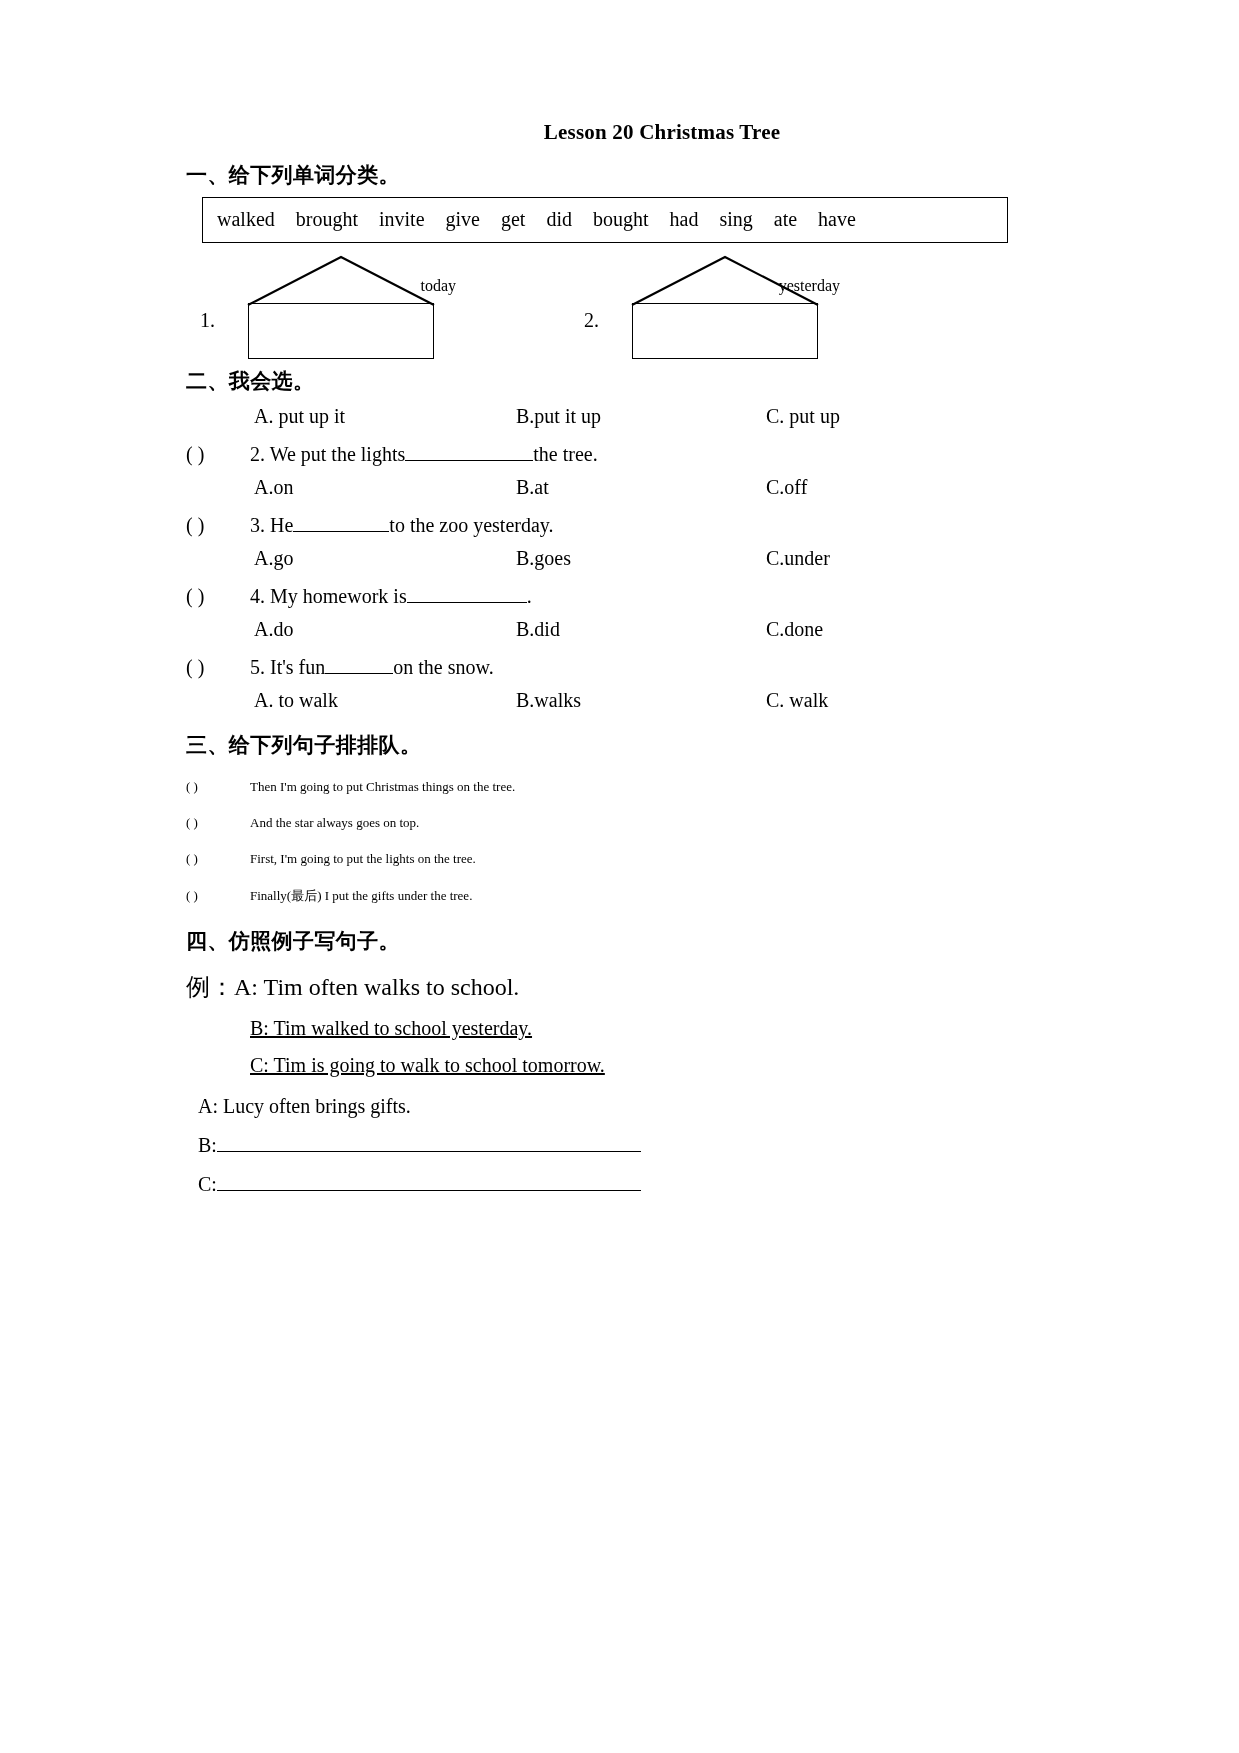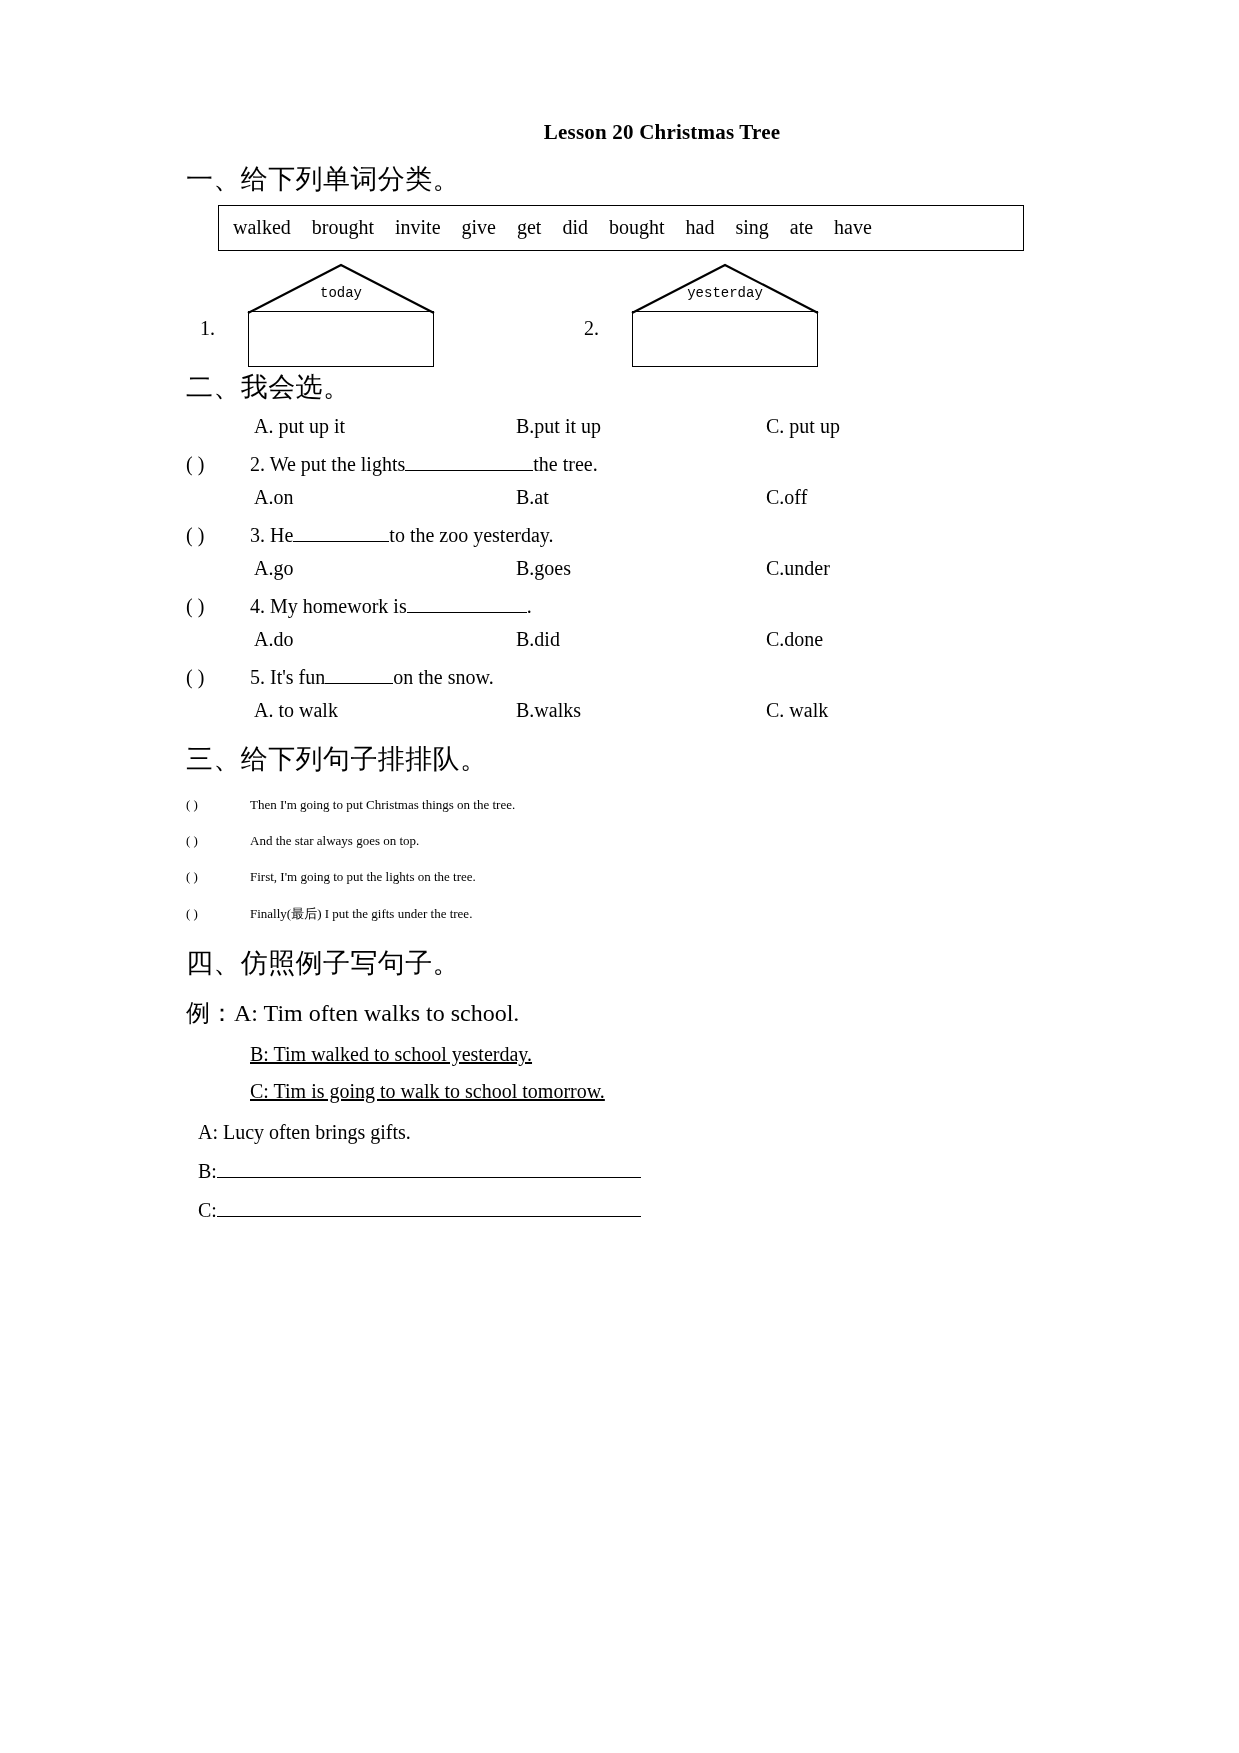--- a/index.html
+++ b/index.html
@@ -28,27 +28,28 @@
   .title {
     text-align: center;
     font-weight: bold;
     font-size: 21px;
     letter-spacing: 0.2px;
     margin: 0 0 16px 0;
     padding-left: 72px;
   }
   .sec-head {
     font-family: "DejaVu Sans", "Liberation Sans", sans-serif;
-    font-size: 27px;
-    margin: 0 0 8px 0;
+    font-size: 21px;
+    margin: 6px 0 8px 0;
     letter-spacing: 0.4px;
+    font-weight: bold;
   }
   .wordbank {
     border: 1.4px solid #000;
-    margin: 6px 0 0 32px;
+    margin: 6px 0 0 16px;
     width: 806px;
     box-sizing: border-box;
     padding: 10px 14px 11px 14px;
     font-size: 20px;
   }
   .wordbank .w {
     display: inline-block;
     margin-right: 21px;
   }
   .wordbank .w:last-child { margin-right: 0; }
@@ -86,25 +87,24 @@
     height: 56px;
     border: 1.4px solid #000;
     border-top: 1.4px solid #000;
     box-sizing: border-box;
   }
   .house .lbl {
     position: absolute;
     left: 0;
     top: 22px;
     width: 230px;
-    text-align: center;
-    font-size: 14px;
+    text-align: right;
+    font-size: 16px;
     z-index: 3;
     background: transparent;
-    font-family: Liberation Mono, monospace;
   }
 
   .mc-q {
     font-size: 20px;
     margin: 14px 0 0 0;
     white-space: nowrap;
   }
   .paren {
     display: inline-block;
     width: 64px;

